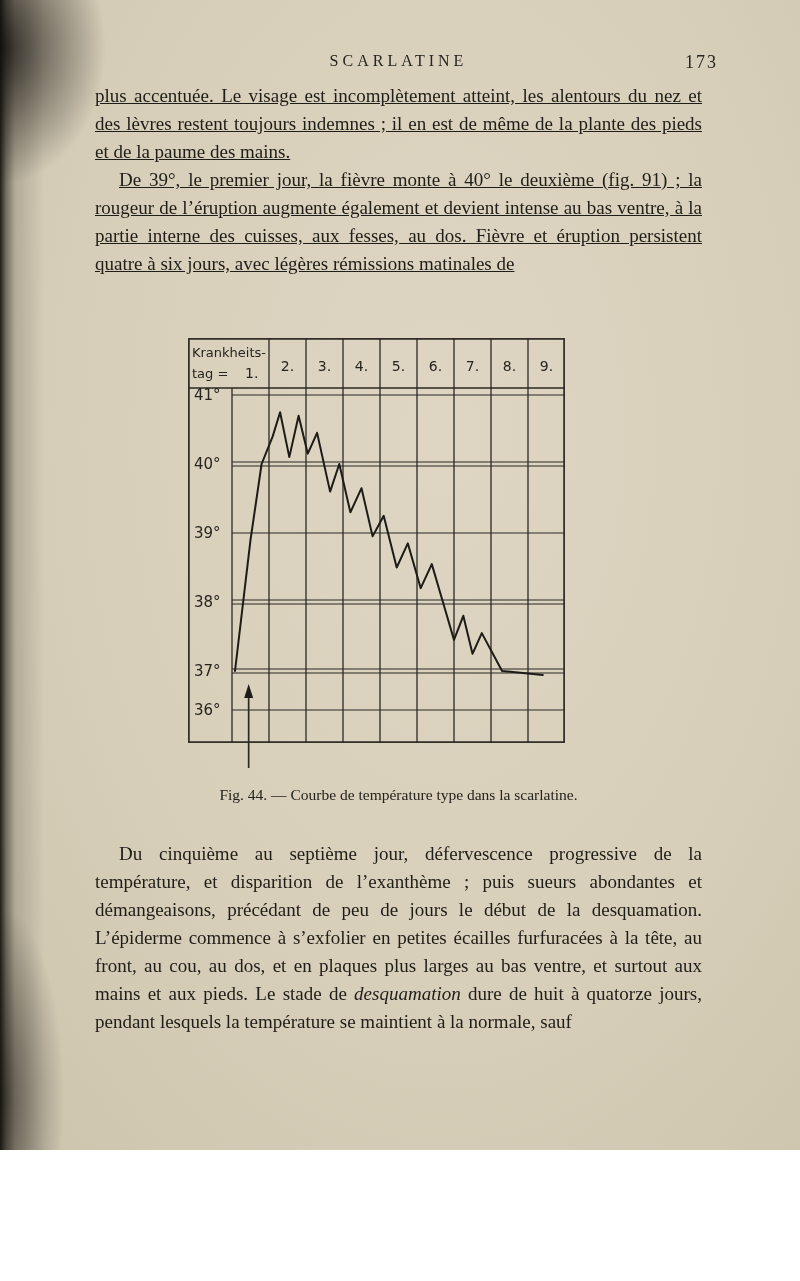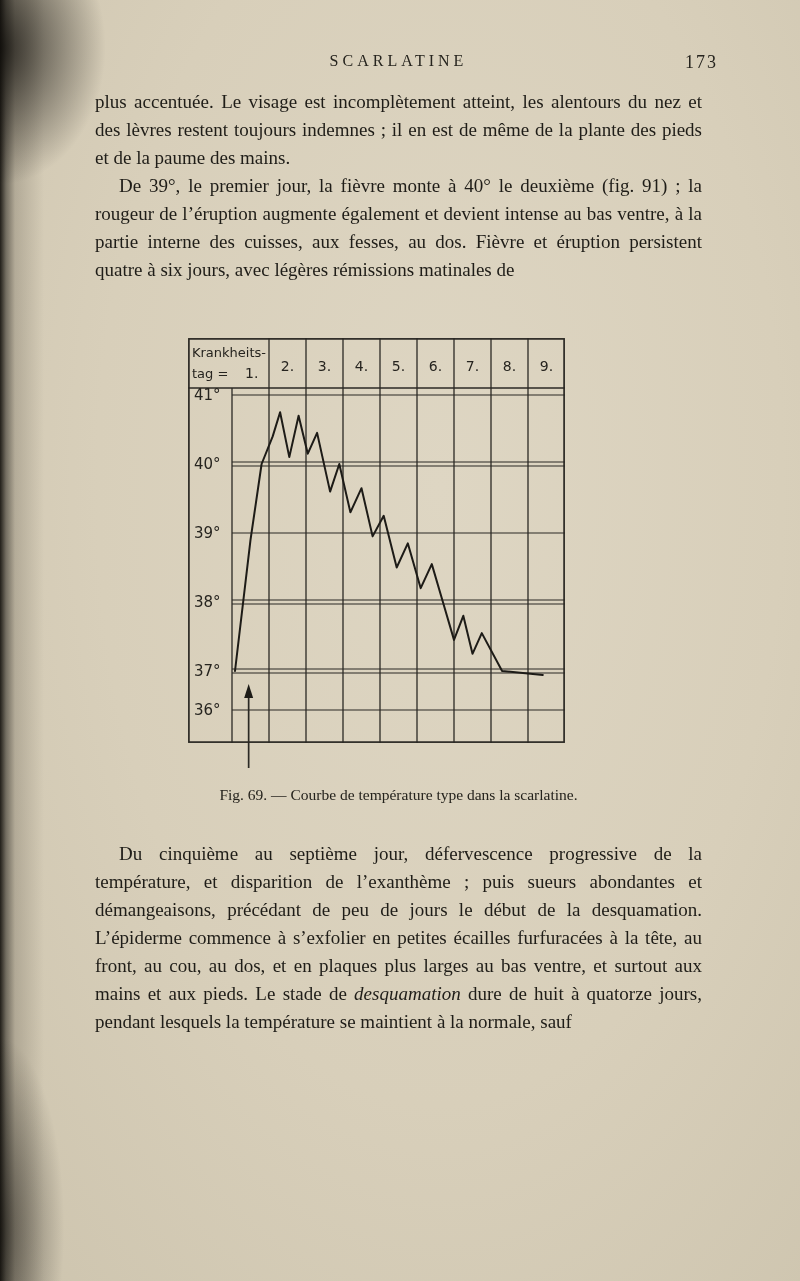--- a/index.html
+++ b/index.html
@@ -1,32 +1,32 @@
 <!DOCTYPE html>
 <html lang="fr"><head>
 <meta charset="utf-8">
 <title>Page</title>
 <style>
   html,body{margin:0;padding:0;}
   body{width:800px;height:1281px;overflow:hidden;font-family:"Liberation Serif","DejaVu Serif",serif;}
-  .page{position:relative;width:800px;height:1281px;overflow:hidden;
+  .page{position:relative;width:800px;height:1150px;overflow:hidden;
         background:radial-gradient(ellipse at 55% 38%, #ded6c3 0%, #d8cfba 55%, #cdc4ae 100%);
         color:#22201b;}
   .edge-left{position:absolute;left:0;top:0;width:44px;height:100%;pointer-events:none;
         background:linear-gradient(90deg, rgba(18,16,12,0.92) 0px, rgba(18,16,12,0.50) 6px,
                    rgba(60,54,44,0.22) 15px, rgba(60,54,44,0.0) 44px);}
   .corner-tl{position:absolute;left:0;top:0;width:110px;height:190px;pointer-events:none;
         background:radial-gradient(ellipse at 0% 25%, rgba(14,12,9,0.8) 0%, rgba(14,12,9,0) 68%);}
   .corner-bl{position:absolute;left:0;bottom:0;width:70px;height:260px;pointer-events:none;
         background:radial-gradient(ellipse at 0% 80%, rgba(14,12,9,0.55) 0%, rgba(14,12,9,0) 65%);}
   .running-head{position:absolute;top:52px;left:95px;width:607px;height:24px;}
   .head-title{display:block;text-align:center;font-size:16px;letter-spacing:4px;color:#26241e;}
   .page-num{position:absolute;right:-16px;top:0;font-size:18px;letter-spacing:2px;color:#26241e;margin-left:44px;}
   .body-text{position:absolute;left:95px;width:607px;font-size:19px;line-height:28px;color:#1f1d18;}
-  #paras-top{top:88px;}
+  #paras-top{top:82px;text-decoration:underline;}
   #paras-bottom{top:840px;}
   .body-text p{margin:0;text-align:justify;}
   .body-text p.indent{text-indent:24px;}
   figure{position:absolute;top:338px;left:95px;width:607px;margin:0;}
   .chart-wrap{width:377px;margin-left:93px;}
   svg text{font-family:"DejaVu Sans","Liberation Sans",sans-serif;fill:#26241f;}
   .arrow-label{margin:-4px 0 0 56px;font-size:16px;color:#1f1d18;}
   figcaption{margin-top:8px;text-align:center;font-size:15.5px;color:#24221c;}
   i{}
 </style>
@@ -86,19 +86,19 @@
           <text x="210.5" y="33" font-size="14" text-anchor="middle">5.</text>
           <text x="247.5" y="33" font-size="14" text-anchor="middle">6.</text>
           <text x="284.5" y="33" font-size="14" text-anchor="middle">7.</text>
           <text x="321.5" y="33" font-size="14" text-anchor="middle">8.</text>
           <text x="358.5" y="33" font-size="14" text-anchor="middle">9.</text>
           <polyline points="47.0,333.0 62.5,201.9 73.6,126.0 84.7,98.4 92.1,74.3 101.3,119.1 110.6,77.7 119.8,115.7 129.1,94.9 142.1,153.6 151.3,126.0 162.4,174.3 173.5,150.2 184.6,198.4 195.7,177.8 208.7,229.5 219.8,205.3 232.7,250.2 243.8,226.1 254.9,264.0 266.0,301.9 275.3,277.8 284.5,315.8 293.8,295.1 314.1,333.0 354.8,336.9" fill="none" stroke="#1d1b17" stroke-width="2" stroke-linejoin="round" stroke-linecap="round"></polyline>
           <line x1="60.65" y1="430" x2="60.65" y2="355" stroke="#2b2924" stroke-width="1.7"></line>
           <polygon points="60.65,346 56.15,360 65.15,360" fill="#1d1b17"></polygon>
         </svg>
     </div>
-    <figcaption>Fig. 69. — Courbe de température type dans la scarlatine.</figcaption>
+    <figcaption>Fig. 44. — Courbe de température type dans la scarlatine.</figcaption>
   </figure>
 
   <div class="body-text" id="paras-bottom">
       <p class="indent"><span>Du cinquième au septième jour, défervescence progressive de la température, et disparition de l’exanthème ; puis sueurs abondantes et démangeaisons, précédant de peu de jours le début de la desquamation. L’épiderme commence à s’exfolier en petites écailles furfuracées à la tête, au front, au cou, au dos, et en plaques plus larges au bas ventre, et surtout aux mains et aux pieds. Le stade de </span><i>desquamation</i><span> dure de huit à quatorze jours, pendant lesquels la température se maintient à la normale, sauf</span></p>
     </div>
 </div>
 
 </body></html>

